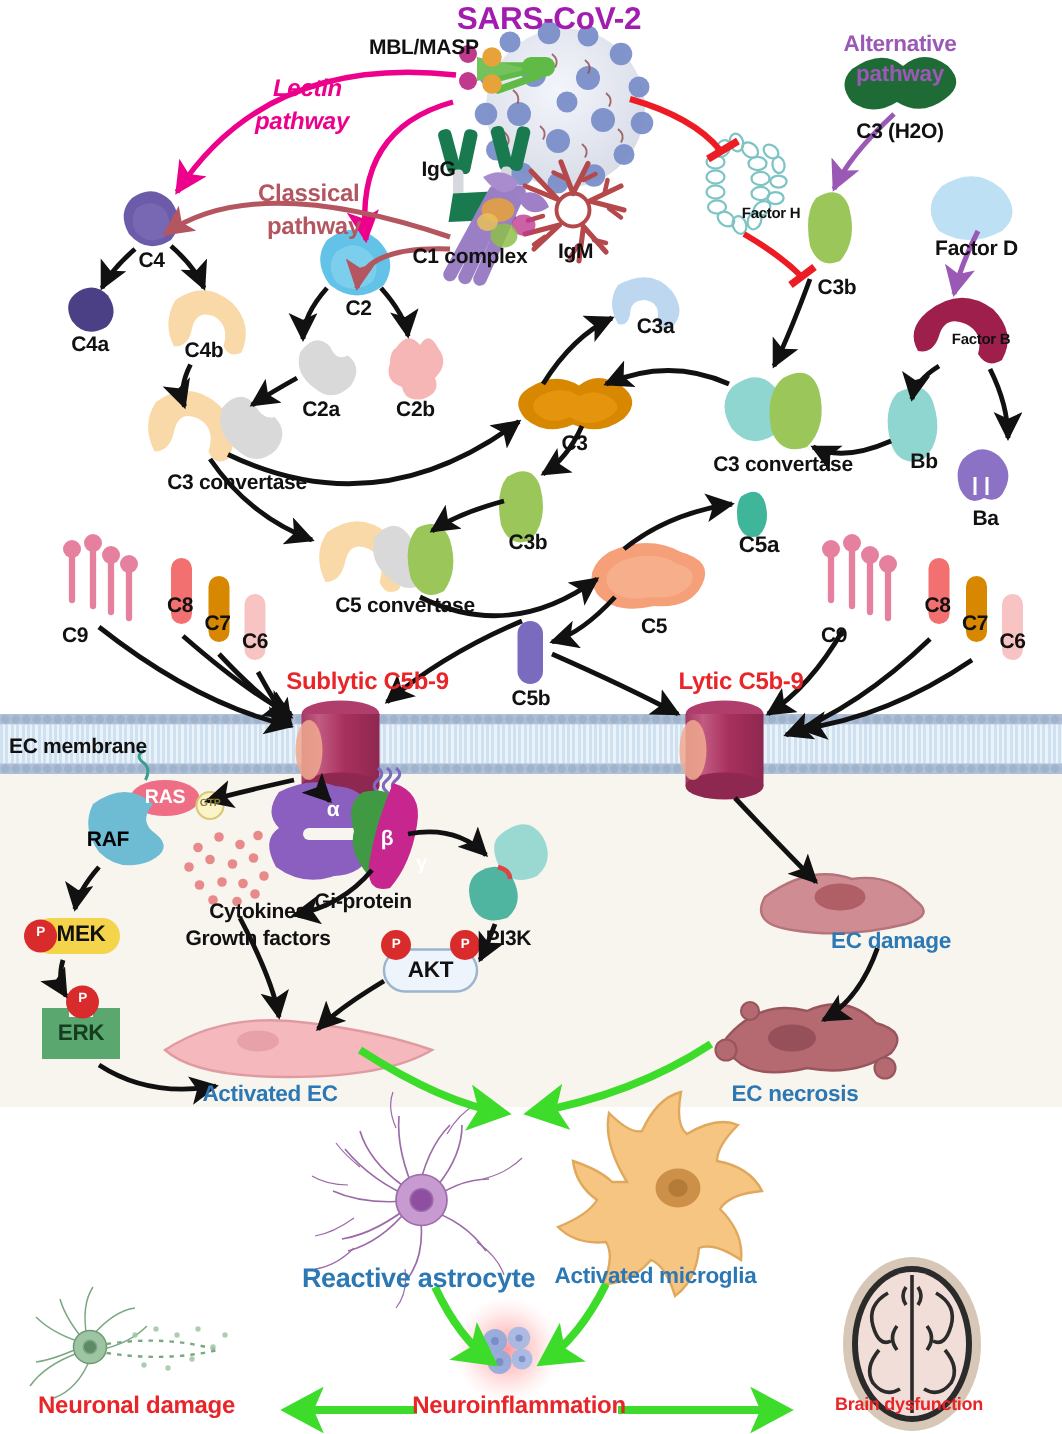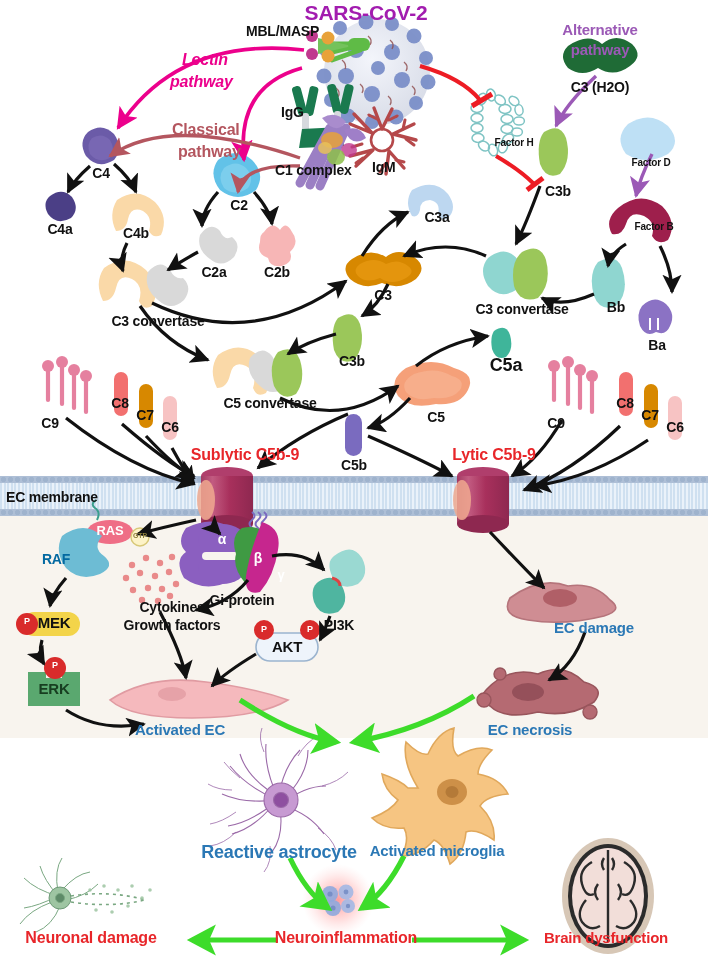--- a/index.html
+++ b/index.html
@@ -626,37 +626,37 @@
   <div class="lbl pink" style="left:170px;top:74px;font-size:16px;font-style:italic;">pathway</div>
 
   <div class="lbl rose" style="left:172px;top:122px;font-size:16px;">Classical</div>
   <div class="lbl rose" style="left:178px;top:144px;font-size:16px;">pathway</div>
 
   <div class="lbl c purple" style="left:600px;top:22px;font-size:15px;">Alternative</div>
   <div class="lbl c purple" style="left:600px;top:42px;font-size:15px;">pathway</div>
 
   <div class="lbl c" style="left:600px;top:80px;font-size:14px;">C3 (H2O)</div>
   <div class="lbl c" style="left:494px;top:138px;font-size:10px;margin-left:20px;">Factor H</div>
-  <div class="lbl c" style="left:651px;top:158px;font-size:10px;">Factor D</div>
+  <div class="lbl c" style="left:651px;top:158px;font-size:14px;">Factor D</div>
   <div class="lbl c" style="left:654px;top:222px;font-size:10px;">Factor B</div>
 
   <div class="lbl c" style="left:101px;top:166px;font-size:14px;">C4</div>
   <div class="lbl c" style="left:60px;top:222px;font-size:14px;">C4a</div>
   <div class="lbl c" style="left:136px;top:226px;font-size:14px;">C4b</div>
   <div class="lbl c" style="left:239px;top:198px;font-size:14px;">C2</div>
   <div class="lbl c" style="left:214px;top:265px;font-size:14px;">C2a</div>
   <div class="lbl c" style="left:277px;top:265px;font-size:14px;">C2b</div>
   <div class="lbl c" style="left:158px;top:314px;font-size:14px;">C3 convertase</div>
   <div class="lbl c" style="left:270px;top:396px;font-size:14px;">C5 convertase</div>
 
   <div class="lbl c" style="left:383px;top:288px;font-size:14px;">C3</div>
   <div class="lbl c" style="left:437px;top:210px;font-size:14px;">C3a</div>
   <div class="lbl c" style="left:352px;top:354px;font-size:14px;">C3b</div>
   <div class="lbl c" style="left:436px;top:410px;font-size:14px;">C5</div>
-  <div class="lbl c" style="left:506px;top:356px;font-size:18px;">C5a</div>
+  <div class="lbl c" style="left:506px;top:356px;font-size:15px;">C5a</div>
   <div class="lbl c" style="left:354px;top:458px;font-size:14px;">C5b</div>
 
   <div class="lbl c" style="left:558px;top:184px;font-size:14px;">C3b</div>
   <div class="lbl c" style="left:522px;top:302px;font-size:14px;">C3 convertase</div>
   <div class="lbl c" style="left:616px;top:300px;font-size:14px;">Bb</div>
   <div class="lbl c" style="left:657px;top:338px;font-size:14px;">Ba</div>
 
   <div class="lbl c" style="left:50px;top:416px;font-size:14px;">C9</div>
   <div class="lbl c" style="left:120px;top:396px;font-size:14px;">C8</div>
   <div class="lbl c" style="left:145px;top:408px;font-size:14px;">C7</div>
@@ -667,21 +667,21 @@
   <div class="lbl c" style="left:650px;top:408px;font-size:14px;">C7</div>
   <div class="lbl c" style="left:675px;top:420px;font-size:14px;">C6</div>
 
   <div class="lbl c red" style="left:245px;top:447px;font-size:16px;">Sublytic C5b-9</div>
   <div class="lbl c red" style="left:494px;top:447px;font-size:16px;">Lytic C5b-9</div>
 
   <div class="lbl" style="left:6px;top:490px;font-size:14px;text-align:right;">EC membrane</div>
 
   <div class="lbl c" style="left:110px;top:524px;font-size:13px;color:#fff;">RAS</div>
   <div class="lbl c" style="left:140px;top:532px;font-size:7px;color:#8a7c3a;">GTP</div>
-  <div class="lbl c" style="left:56px;top:552px;font-size:14px;color:#0369a1;">RAF</div>
+  <div class="lbl c" style="left:72px;top:552px;font-size:14px;color:#000000;">RAF</div>
   <div class="lbl c" style="left:54px;top:615px;font-size:15px;">MEK</div>
   <div class="lbl c" style="left:27px;top:617px;font-size:9px;color:#fff;">P</div>
   <div class="lbl c" style="left:54px;top:681px;font-size:15px;color:#173d20;">ERK</div>
   <div class="lbl c" style="left:55px;top:661px;font-size:9px;color:#fff;">P</div>
 
   <div class="lbl c" style="left:222px;top:532px;font-size:14px;color:#fff;">α</div>
   <div class="lbl c" style="left:258px;top:551px;font-size:14px;color:#fff;">β</div>
   <div class="lbl c" style="left:281px;top:568px;font-size:13px;color:#fff;">γ</div>
   <div class="lbl c" style="left:242px;top:593px;font-size:14px;">Gi-protein</div>
 
@@ -695,15 +695,15 @@
 
   <div class="lbl c blue" style="left:180px;top:722px;font-size:15px;">Activated EC</div>
   <div class="lbl c blue" style="left:594px;top:620px;font-size:15px;">EC damage</div>
   <div class="lbl c blue" style="left:530px;top:722px;font-size:15px;">EC necrosis</div>
 
   <div class="lbl c blue" style="left:279px;top:843px;font-size:18px;">Reactive astrocyte</div>
   <div class="lbl c blue" style="left:437px;top:843px;font-size:15px;">Activated microglia</div>
 
   <div class="lbl c red" style="left:91px;top:930px;font-size:16px;text-align:center;">Neuronal damage</div>
   <div class="lbl c red" style="left:346px;top:930px;font-size:16px;">Neuroinflammation</div>
-  <div class="lbl c red" style="left:606px;top:930px;font-size:15px;">Brain dysfunction</div>
+  <div class="lbl c red" style="left:606px;top:930px;font-size:12px;">Brain dysfunction</div>
 
 </div>
 
 </body></html>

